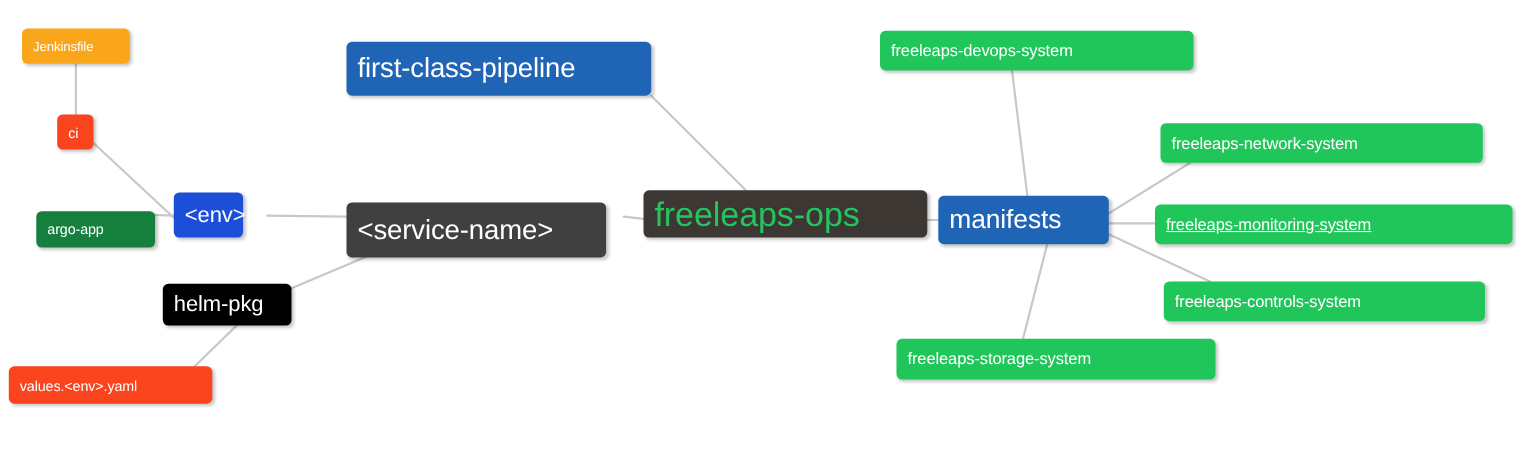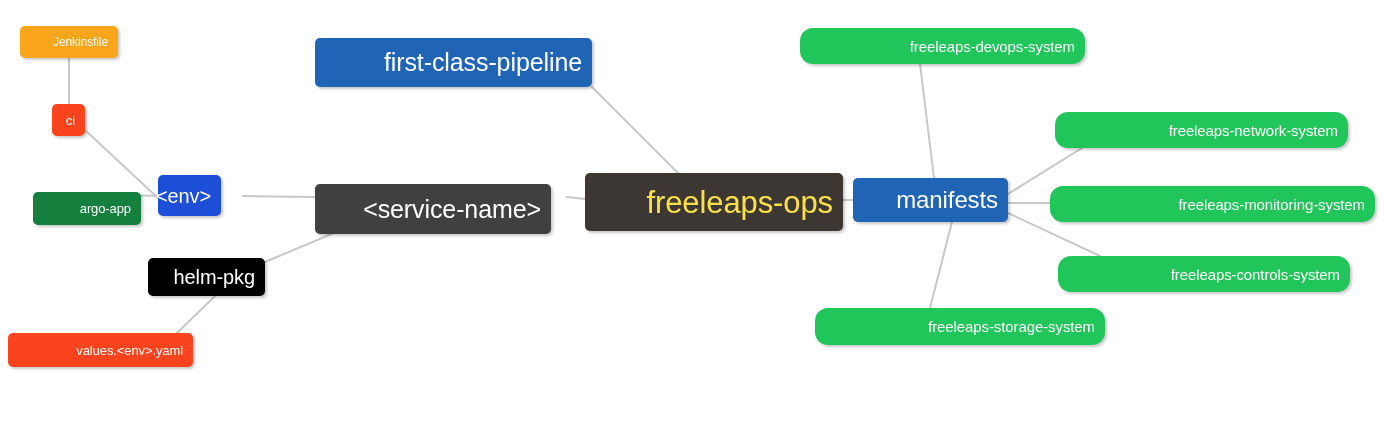--- a/index.html
+++ b/index.html
@@ -24,37 +24,37 @@
     left: 0;
     top: 0;
     width: 1390px;
     height: 421px;
     pointer-events: none;
   }
   .node {
     position: absolute;
     display: flex;
     align-items: center;
-    justify-content: flex-end;
+    justify-content: flex-start;
     box-sizing: border-box;
     border-radius: 5px;
     color: #ffffff;
     white-space: nowrap;
     letter-spacing: -0.1px;
     box-shadow: 2px 2px 3px rgba(0,0,0,0.22);
     line-height: 1;
     padding: 0 10px;
     cursor: default;
   }
   
   .n-root      { font-size: 31px; }
   .n-l1        { font-size: 25px; }
   .n-l1-sm     { font-size: 24px; }
   .n-l2        { font-size: 20px; }
-  .n-l3        { font-size: 15px; border-radius: 13px; }
+  .n-l3        { font-size: 15px; }
   .n-l3-xs     { font-size: 13px; }
   .n-tiny      { font-size: 12px; }
 </style>
 </head>
 <body>
 
 <div id="canvas">
   <svg id="edges" viewBox="0 0 1390 421" xmlns="http://www.w3.org/2000/svg">
       <line x1="69" y1="58" x2="69" y2="104" stroke="#c8c8c8" stroke-width="2" stroke-linecap="round"></line>
       <line x1="85" y1="130" x2="158" y2="198" stroke="#c8c8c8" stroke-width="2" stroke-linecap="round"></line>
@@ -89,33 +89,33 @@
       </div>
       <div class="node n-l3-xs" style="left: 8px; top: 333px; width: 185px; height: 34px; background: rgb(249, 68, 30); color: rgb(255, 255, 255);">
         <span>values.&lt;env&gt;.yaml</span>
       </div>
       <div class="node n-l1" style="left: 315px; top: 38px; width: 277px; height: 49px; background: rgb(32, 101, 181); color: rgb(255, 255, 255);">
         <span>first-class-pipeline</span>
       </div>
       <div class="node n-l1" style="left: 315px; top: 184px; width: 236px; height: 50px; background: #404040; color: rgb(255, 255, 255);">
         <span>&lt;service-name&gt;</span>
       </div>
-      <div class="node n-root" style="left: 585px; top: 173px; width: 258px; height: 58px; background: rgb(60, 55, 51); color: #fde047;">
+      <div class="node n-root" style="left: 585px; top: 173px; width: 258px; height: 43px; background: rgb(60, 55, 51); color: #22c55e;">
         <span>freeleaps-ops</span>
       </div>
       <div class="node n-l1-sm" style="left: 853px; top: 178px; width: 155px; height: 44px; background: rgb(32, 101, 181); color: rgb(255, 255, 255);">
         <span>manifests</span>
       </div>
       <div class="node n-l3" style="left: 800px; top: 28px; width: 285px; height: 36px; background: rgb(32, 198, 90); color: rgb(255, 255, 255);">
         <span>freeleaps-devops-system</span>
       </div>
       <div class="node n-l3" style="left: 1055px; top: 112px; width: 293px; height: 36px; background: rgb(32, 198, 90); color: rgb(255, 255, 255);">
         <span>freeleaps-network-system</span>
       </div>
-      <div class="node n-l3" style="left: 1050px; top: 186px; width: 325px; height: 36px; background: rgb(32, 198, 90); color: rgb(255, 255, 255);">
+      <div class="node n-l3" style="left: 1050px; top: 186px; width: 325px; height: 36px; background: rgb(32, 198, 90); color: rgb(255, 255, 255); text-decoration: underline;">
         <span>freeleaps-monitoring-system</span>
       </div>
       <div class="node n-l3" style="left: 1058px; top: 256px; width: 292px; height: 36px; background: rgb(32, 198, 90); color: rgb(255, 255, 255);">
         <span>freeleaps-controls-system</span>
       </div>
       <div class="node n-l3" style="left: 815px; top: 308px; width: 290px; height: 37px; background: rgb(32, 198, 90); color: rgb(255, 255, 255);">
         <span>freeleaps-storage-system</span>
       </div>
     </div>
 </div>

